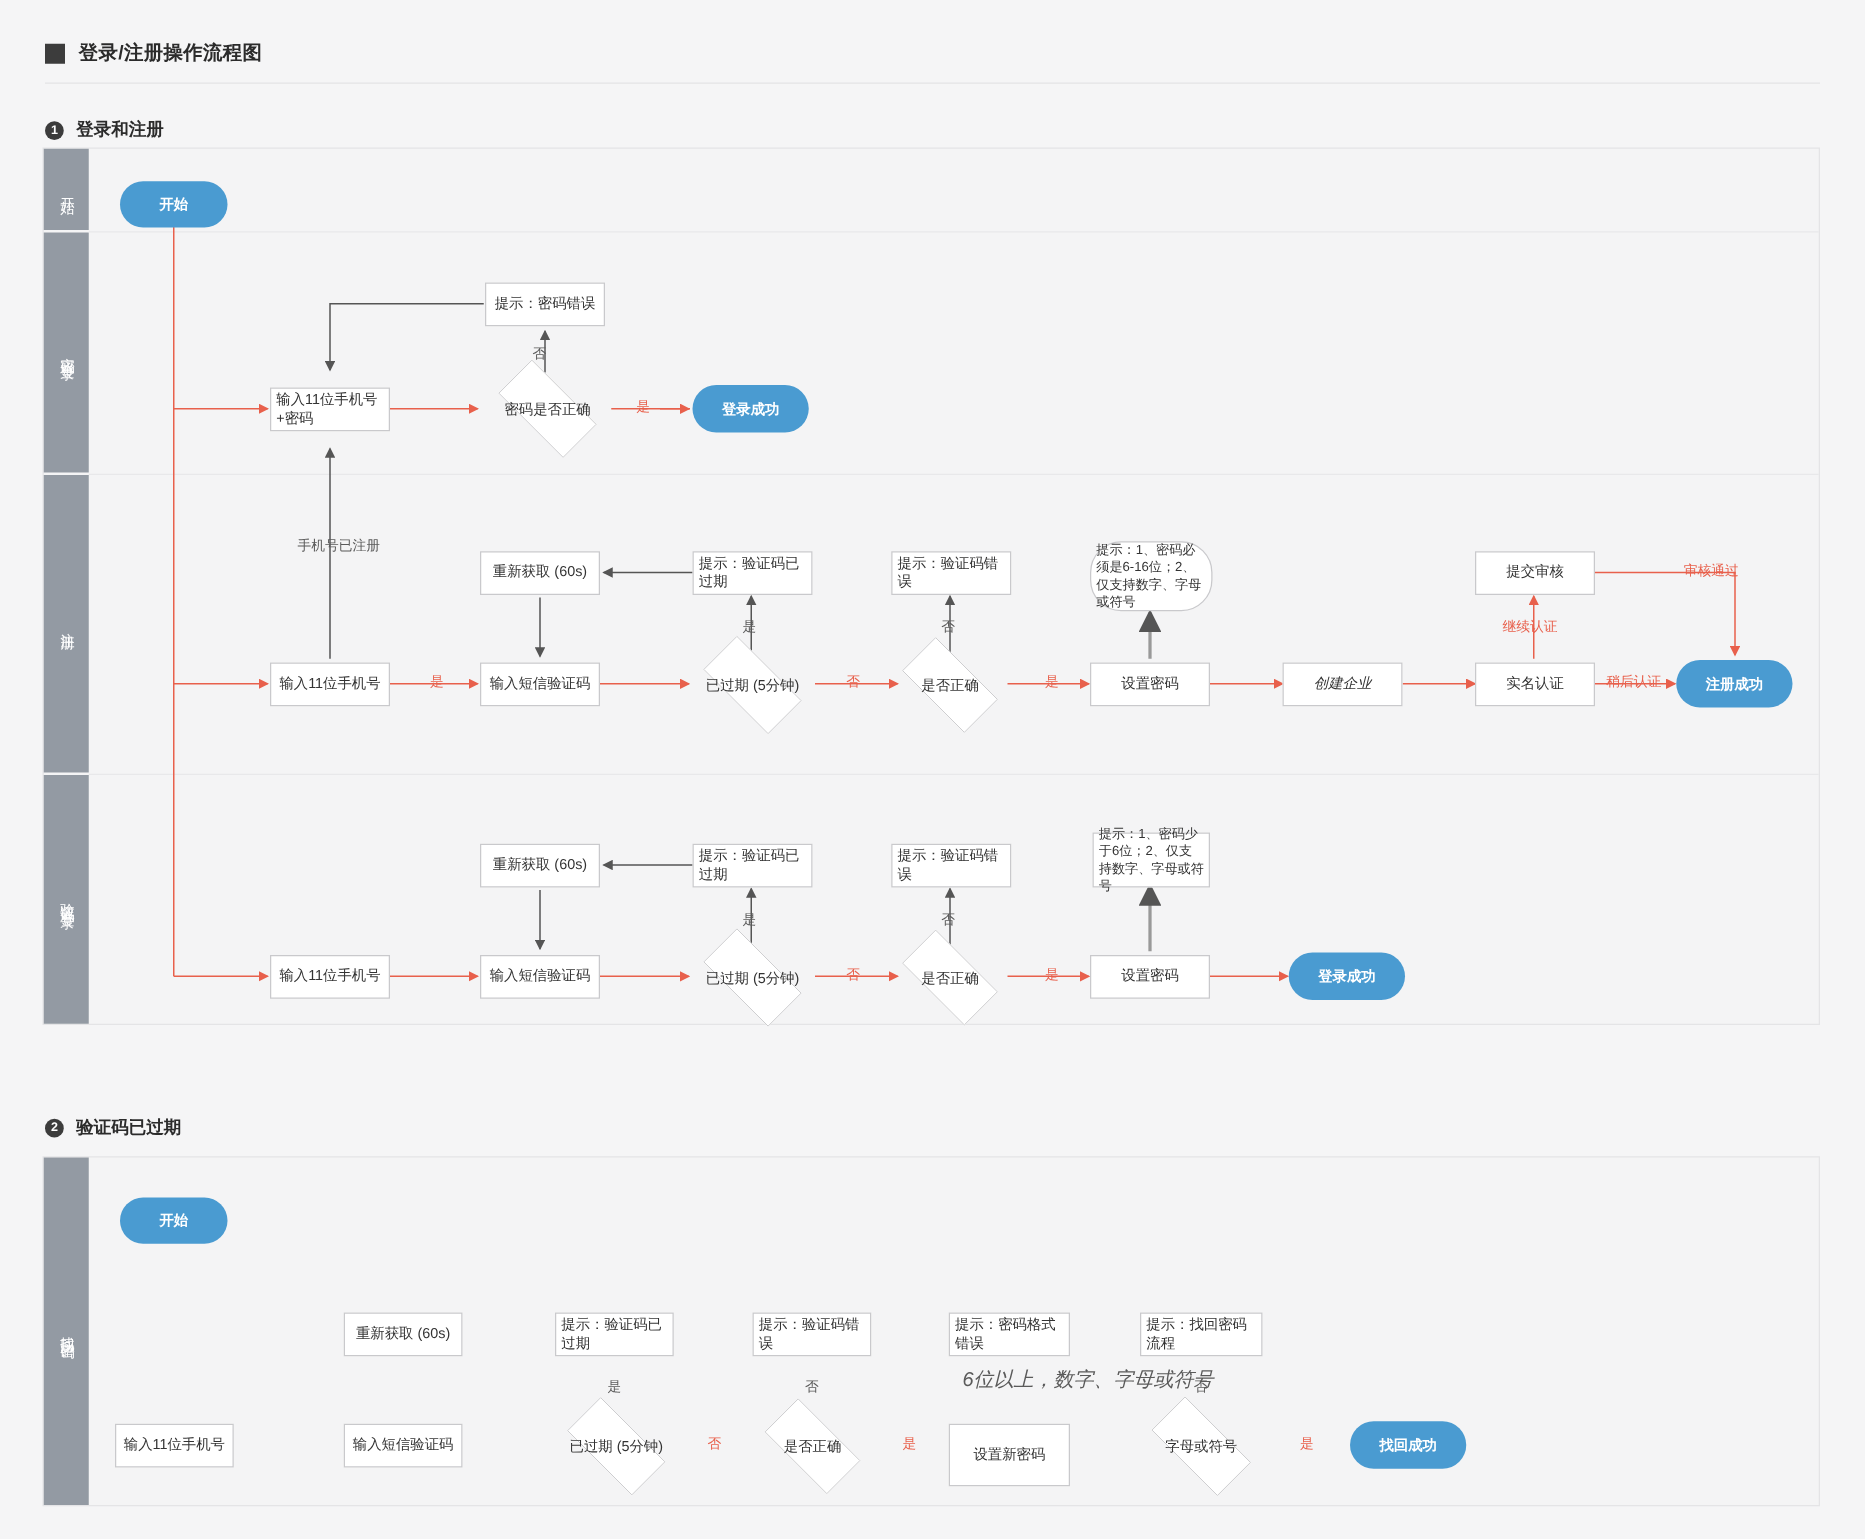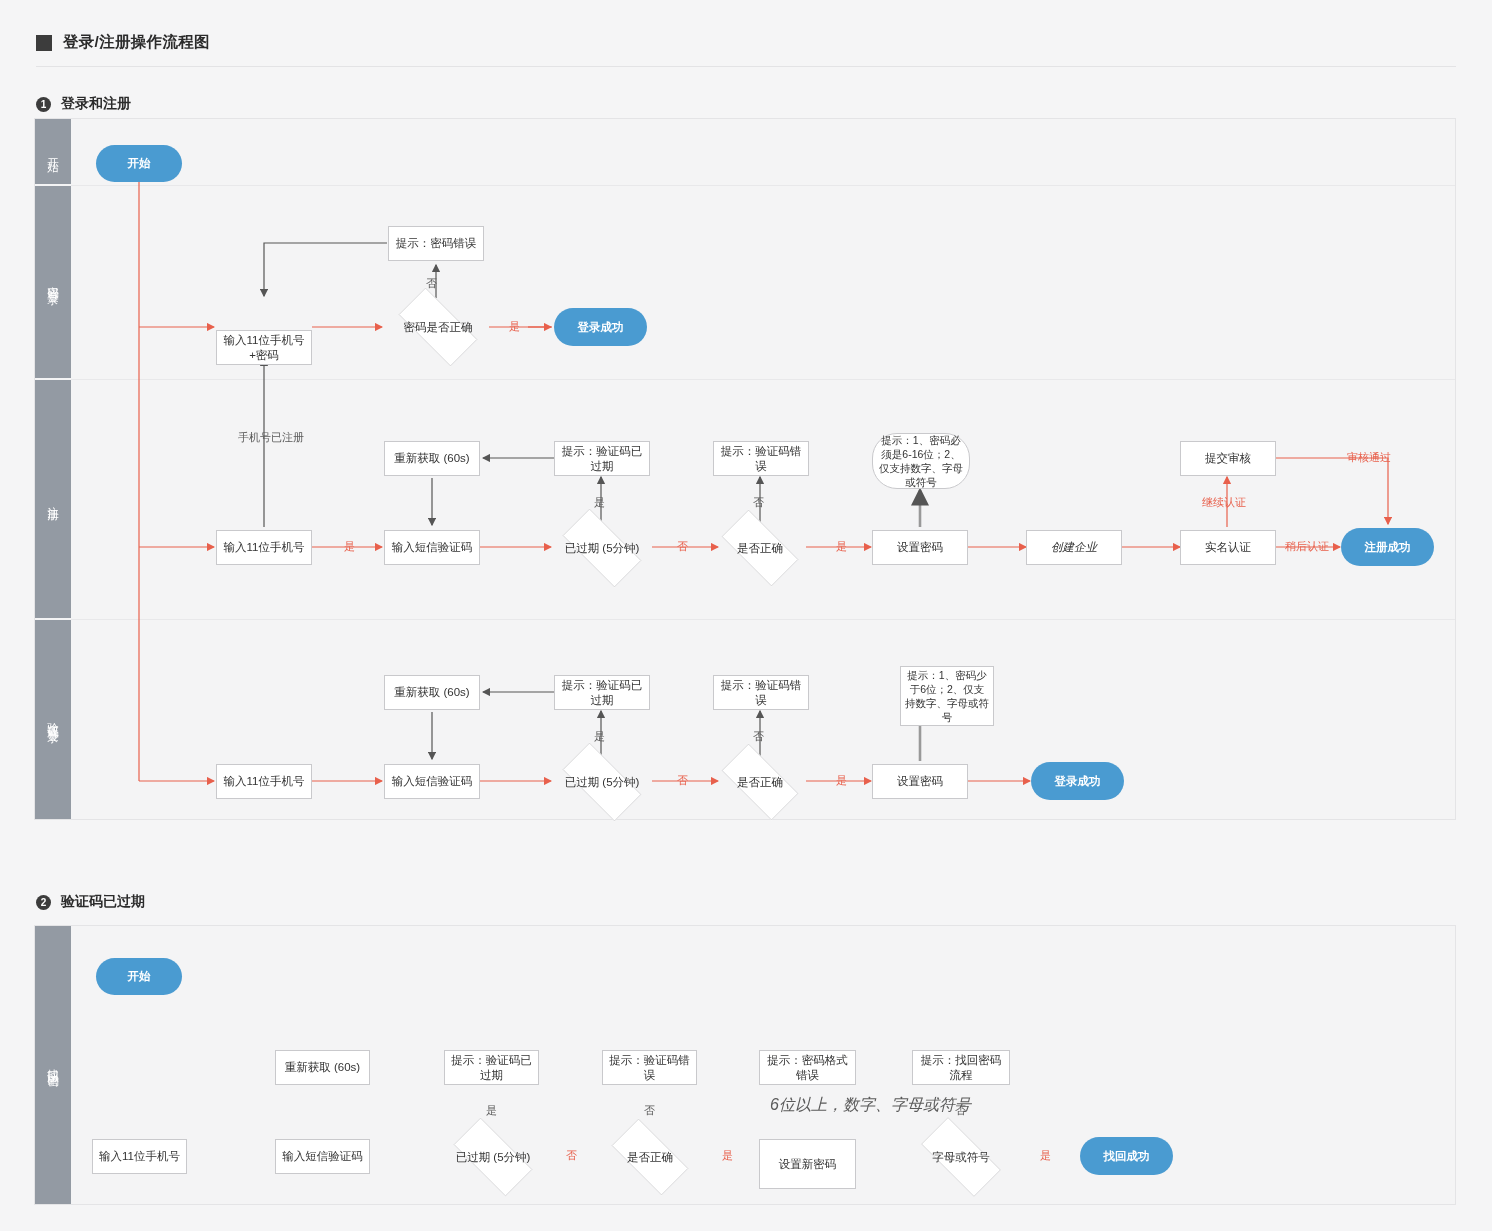--- a/index.html
+++ b/index.html
@@ -53,21 +53,21 @@
   .lane-sep {
     position: absolute; height: 1px; background: #e8e8ea;
   }
 
   
   .node {
     position: absolute;
     background: #fff; border: 1px solid #c9c9cc;
     font-size: 11.5px; color: #333;
     display: flex; align-items: center; justify-content: center;
-    text-align: center; line-height: 15px; padding: 2px 4px;
+    line-height: 15px; padding: 2px 4px;
   }
   .pill {
     position: absolute; background: #4a9bd1; border-radius: 24px;
     color: #fff; font-size: 11.5px; font-weight: bold;
     display: flex; align-items: center; justify-content: center;
     text-align: center;
   }
   .diamond {
     position: absolute;
     display: flex; align-items: center; justify-content: center;
@@ -194,21 +194,21 @@
       <path d="M492,1133 L492,1085" stroke="#555" marker-end="url(#arwG)"></path>
       <path d="M322,1086 L322,1134" stroke="#555" marker-end="url(#arwG)"></path>
       <path d="M650,1133 L650,1085" stroke="#555" marker-end="url(#arwG)"></path>
       <path d="M807,1136 L807,1085" stroke="#555" marker-end="url(#arwG)"></path>
       <path d="M961,1133 L961,1085" stroke="#555" marker-end="url(#arwG)"></path>
     </g>
   </svg>
 
   <div class="pill" style="left:96px; top:145px; width:86px; height:37px;">开始</div>
 
-  <div class="node" style="left:216px; top:310px; width:96px; height:35px;margin-top:20px;">输入11位手机号+密码</div>
+  <div class="node" style="left:216px; top:310px; width:96px; height:35px;">输入11位手机号+密码</div>
   <div class="node" style="left:388px; top:226px; width:96px; height:35px;">提示：密码错误</div>
   <div class="diamond" style="left:386px; top:300px; width:104px; height:54px;">
     <span class="dshape"></span>
     <span class="dtxt">密码是否正确</span>
   </div>
   <div class="pill" style="left:554px; top:308px; width:93px; height:38px;">登录成功</div>
   <div class="elabel gray" style="left:426px; top:276px;">否</div>
   <div class="elabel red" style="left:509px; top:319px;">是</div>
 
   <div class="elabel gray" style="left:238px; top:430px;">手机号已注册</div>
@@ -247,21 +247,21 @@
   <div class="node" style="left:384px; top:764px; width:96px; height:35px;">输入短信验证码</div>
   <div class="diamond" style="left:550px; top:755px; width:104px; height:54px;">
     <span class="dshape"></span>
     <span class="dtxt">已过期 (5分钟)</span>
   </div>
   <div class="node" style="left:713px; top:675px; width:96px; height:35px;">提示：验证码错误</div>
   <div class="diamond" style="left:710px; top:755px; width:100px; height:54px;">
     <span class="dshape"></span>
     <span class="dtxt">是否正确</span>
   </div>
-  <div class="node" style="left:900px; top:666px; width:94px; height:60px; font-size:10.5px; line-height:14px;">提示：1、密码少于6位；2、仅支持数字、字母或符号</div>
+  <div class="node" style="left:874px; top:666px; width:94px; height:44px; font-size:10.5px; line-height:14px;">提示：1、密码少于6位；2、仅支持数字、字母或符号</div>
   <div class="node" style="left:872px; top:764px; width:96px; height:35px;">设置密码</div>
   <div class="pill" style="left:1031px; top:762px; width:93px; height:38px;">登录成功</div>
 
   <div class="elabel gray" style="left:594px; top:729px;">是</div>
   <div class="elabel red" style="left:677px; top:773px;">否</div>
   <div class="elabel gray" style="left:753px; top:729px;">否</div>
   <div class="elabel red" style="left:836px; top:773px;">是</div>
 
   <div class="sec-head" style="left:36px; top:893px;">
     <span class="num">2</span>

